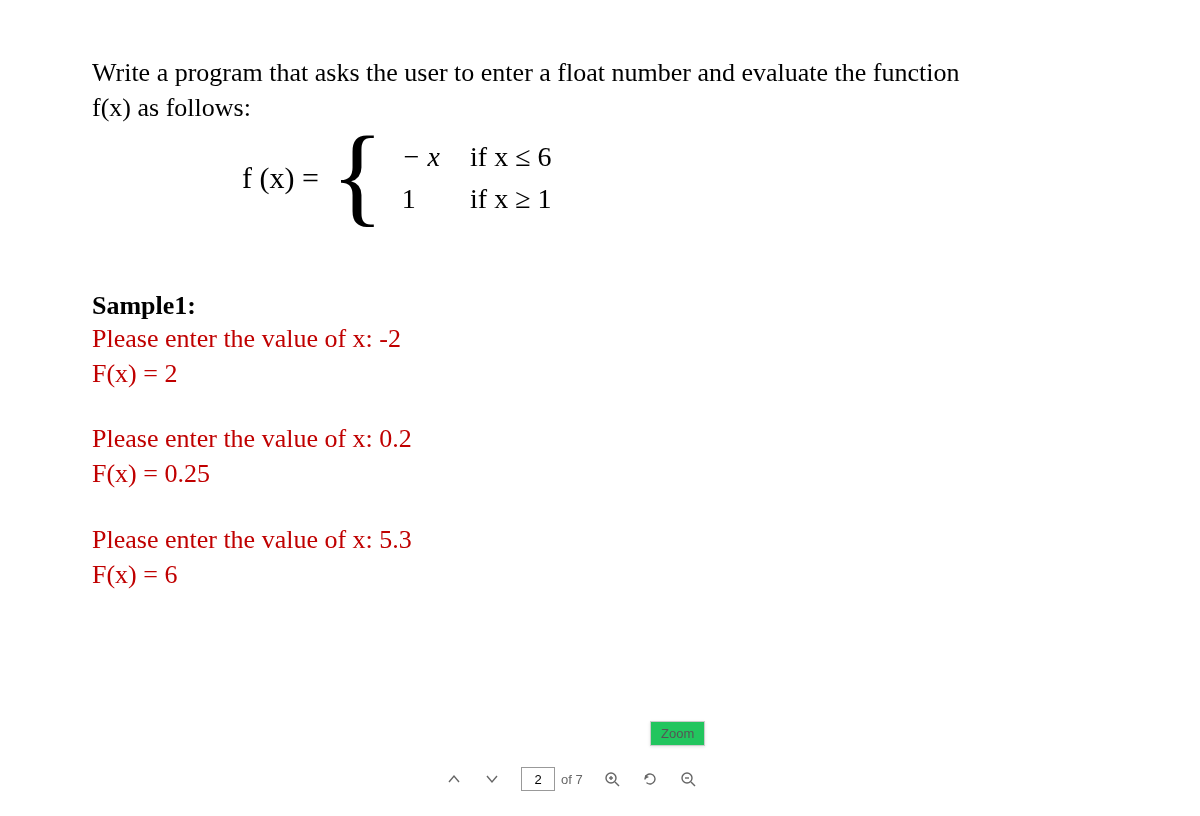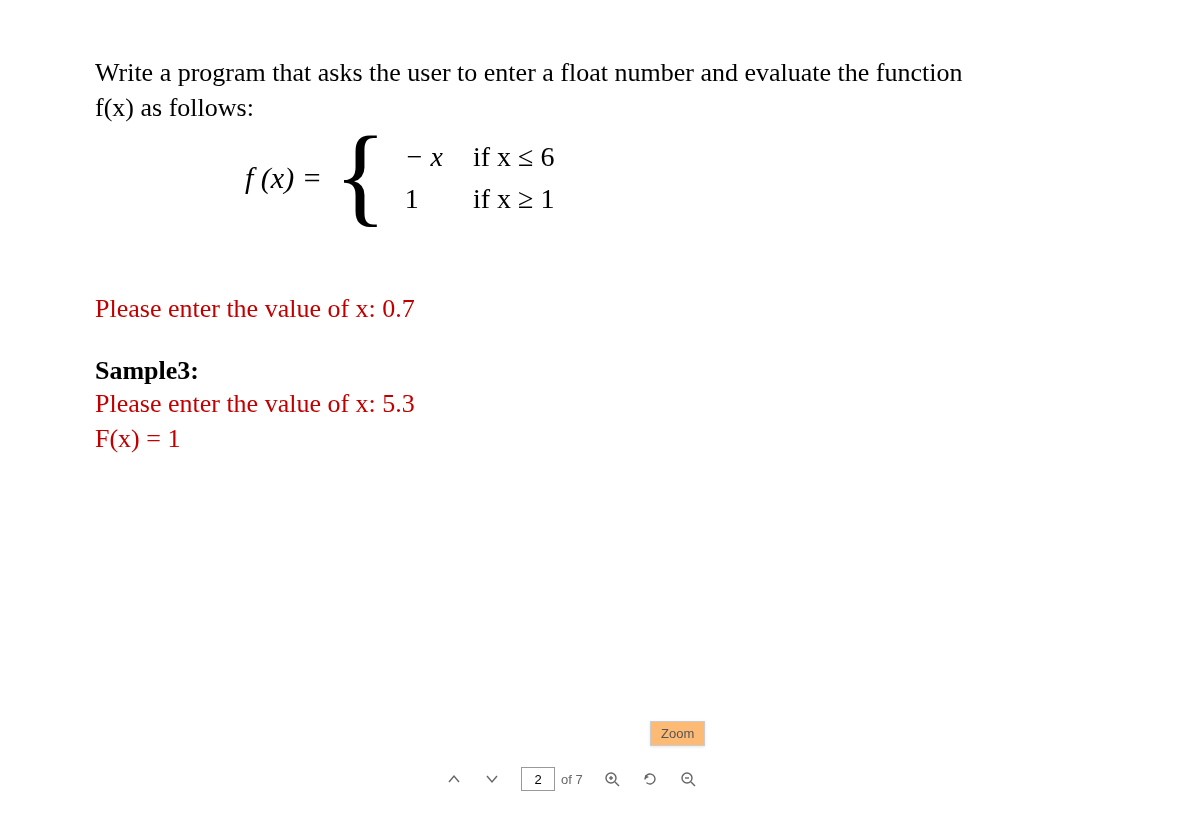--- a/index.html
+++ b/index.html
@@ -7,35 +7,35 @@
     padding: 0;
     width: 1200px;
     height: 816px;
     background: #fff;
     font-family: "Times New Roman", Times, serif;
     font-size: 26px;
     color: #000;
     position: relative;
   }
   .content {
-    padding: 55px 60px 0 95px;
+    padding: 55px 60px 0 64px;
+    margin-left: 28px;
   }
   .intro {
     line-height: 1.35;
     margin-bottom: 10px;
   }
   .formula-wrap {
     margin: 8px 0 70px 150px;
     display: flex;
     align-items: center;
     gap: 12px;
     font-family: "Times New Roman", Times, serif;
   }
   .fx {
-    font-style: italic;
     font-size: 30px;
   }
   .brace {
     font-size: 110px;
     line-height: 0.8;
     font-weight: 300;
     font-family: "Times New Roman", serif;
     margin-top: -6px;
   }
   .cases-table td {
@@ -99,21 +99,21 @@
     display: flex;
     align-items: center;
     gap: 6px;
     font-size: 13px;
     color: #666;
   }
   .tooltip {
     position: absolute;
     left: 650px;
     bottom: 70px;
-    background: #fdba74;
+    background: #22c55e;
     border: 1px solid #ccc;
     padding: 4px 10px;
     font-family: "Segoe UI", Arial, sans-serif;
     font-size: 13px;
     color: #555;
     box-shadow: 0 1px 3px rgba(0,0,0,0.1);
   }
 </style>
 </head>
 <body>
@@ -137,26 +137,31 @@
       <tr>
         <td><span>1</span></td>
         <td class="col-if"><span>if  x ≥ 1</span></td>
       </tr>
     </tbody>
       </table>
   </div>
 
   <div class="samples">
     <div class="sample">
-      <div class="sample-line red">Please enter the value of x: 0.7</div>
+      <div class="sample-title">Sample1:</div>
+      <div class="sample-line red">Please enter the value of x: -2</div>
+      <div class="sample-line red">F(x) = 2</div>
     </div>
     <div class="sample">
-      <div class="sample-title">Sample3:</div>
+      <div class="sample-line red">Please enter the value of x: 0.2</div>
+      <div class="sample-line red">F(x) = 0.25</div>
+    </div>
+    <div class="sample">
       <div class="sample-line red">Please enter the value of x: 5.3</div>
-      <div class="sample-line red">F(x) = 1</div>
+      <div class="sample-line red">F(x) = 6</div>
     </div>
   </div>
 
 </div>
 
 <div class="tooltip">Zoom</div>
 
 <div class="toolbar">
   <span class="tool-icon">
     <svg viewBox="0 0 16 16" width="16" height="16">

